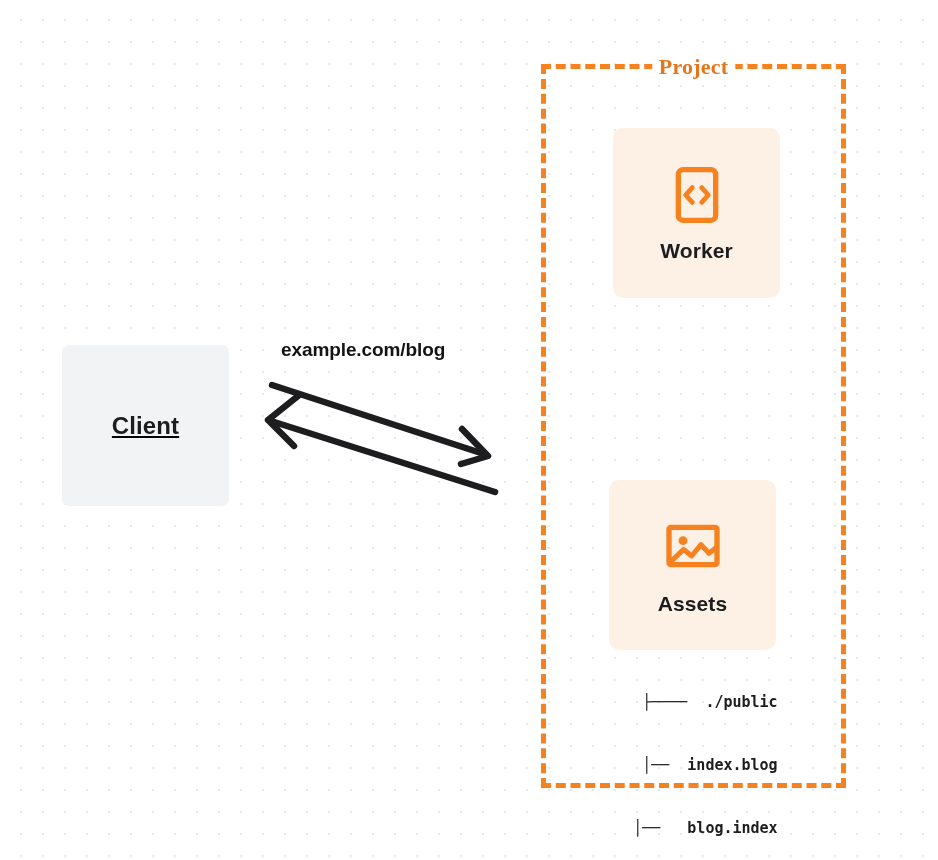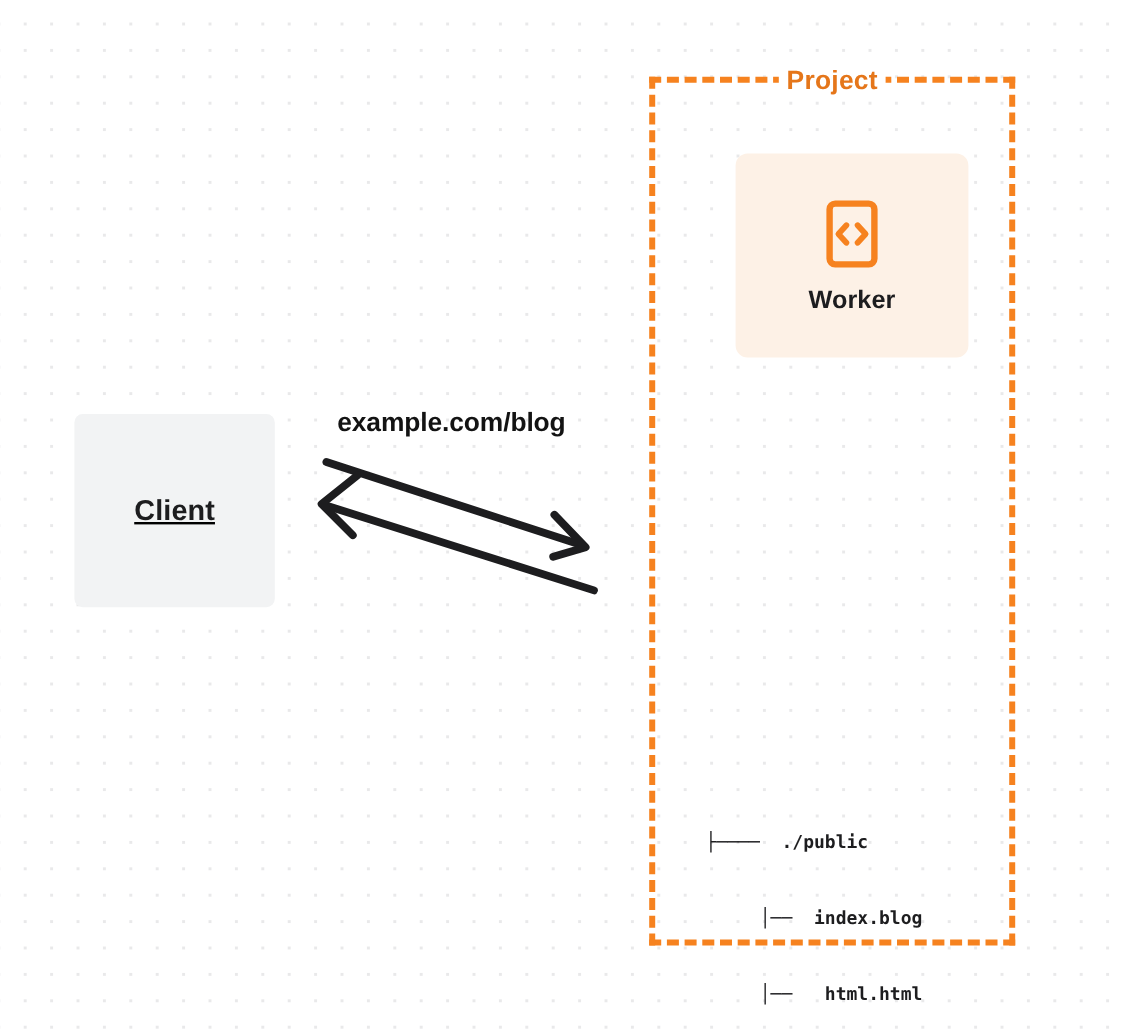--- a/index.html
+++ b/index.html
@@ -53,55 +53,56 @@
     top: 360px;
     width: 260px;
     height: 150px;
   }
   #connector-svg { display:block; }
 
   #request-label {
     position: absolute;
     left: 281px;
     top: 339px;
-    font-size: 22px;
+    font-size: 19px;
     font-weight: 700;
     color: #131313;
     white-space: nowrap;
     letter-spacing: -0.1px;
   }
 
   
   #project-container {
     position: absolute;
     left: 541px;
     top: 64px;
     width: 305px;
     height: 724px;
     border: 5px dashed #f6821f;
     box-sizing: border-box;
+    font-family: Liberation Serif, serif;
   }
   #project-title {
     position: absolute;
     left: 50%;
     top: -15px;
     transform: translateX(-50%);
     background: #ffffff;
     padding: 0 7px;
     font-size: 22px;
     font-weight: 700;
     color: #e5761a;
     white-space: nowrap;
     letter-spacing: 0.2px;
   }
 
   
   .service-card {
     position: absolute;
-    width: 194px;
+    width: 167px;
     height: 170px;
     background: #fdf1e6;
     border-radius: 10px;
     display: flex;
     flex-direction: column;
     align-items: center;
     justify-content: center;
   }
   #worker-card { left: 613px; top: 128px; }
   #assets-card { left: 609px; top: 480px; }
@@ -126,21 +127,21 @@
     position: absolute;
     left: 588px;
     top: 650px;
     font-family: "DejaVu Sans Mono", "Liberation Mono", monospace;
     font-size: 15px;
     font-weight: 700;
     line-height: 21px;
     color: #1d1d1f;
     white-space: pre;
   }
-  .tree-row { display: block; }
+  .tree-row { display: block; text-align: right; }
 </style>
 </head>
 <body>
 
 <div id="canvas">
 
   <div id="client-node">
     <span id="client-label">Client</span>
   </div>
 
@@ -167,21 +168,29 @@
 
   <div id="worker-card" class="service-card">
     <svg class="service-icon" viewBox="0 0 48 48">
       <rect x="10" y="5" width="28" height="38" rx="3.5" ry="3.5" fill="none" stroke="#f6821f" stroke-width="4"></rect>
       <polyline points="20.5,18.5 15.5,24 20.5,29.5" fill="none" stroke="#f6821f" stroke-width="3.6" stroke-linecap="round" stroke-linejoin="round"></polyline>
       <polyline points="27.5,18.5 32.5,24 27.5,29.5" fill="none" stroke="#f6821f" stroke-width="3.6" stroke-linecap="round" stroke-linejoin="round"></polyline>
     </svg>
     <span class="service-label">Worker</span>
   </div>
 
+  <div id="assets-card" class="service-card">
+    <svg class="service-icon" viewBox="0 0 48 48">
+      <rect x="6" y="10" width="36" height="28" rx="1.5" ry="1.5" fill="none" stroke="#f6821f" stroke-width="4"></rect>
+      <circle cx="16.5" cy="20" r="3.3" fill="#f6821f"></circle>
+      <polyline points="7.5,35.5 17,26.5 23,31.5 30,23 36,29.5 41,25.5" fill="none" stroke="#f6821f" stroke-width="3.8" stroke-linecap="round" stroke-linejoin="round"></polyline>
+    </svg>
+    <span class="service-label">Assets</span>
+  </div>
 
   <div id="file-tree">
     <span class="tree-row">├────  ./public</span>
     <span class="tree-row">     │──  index.blog</span>
-    <span class="tree-row">     │──   html.html</span>
+    <span class="tree-row">     │──   blog.index</span>
     
   </div>
 
 </div>
 
 </body></html>

